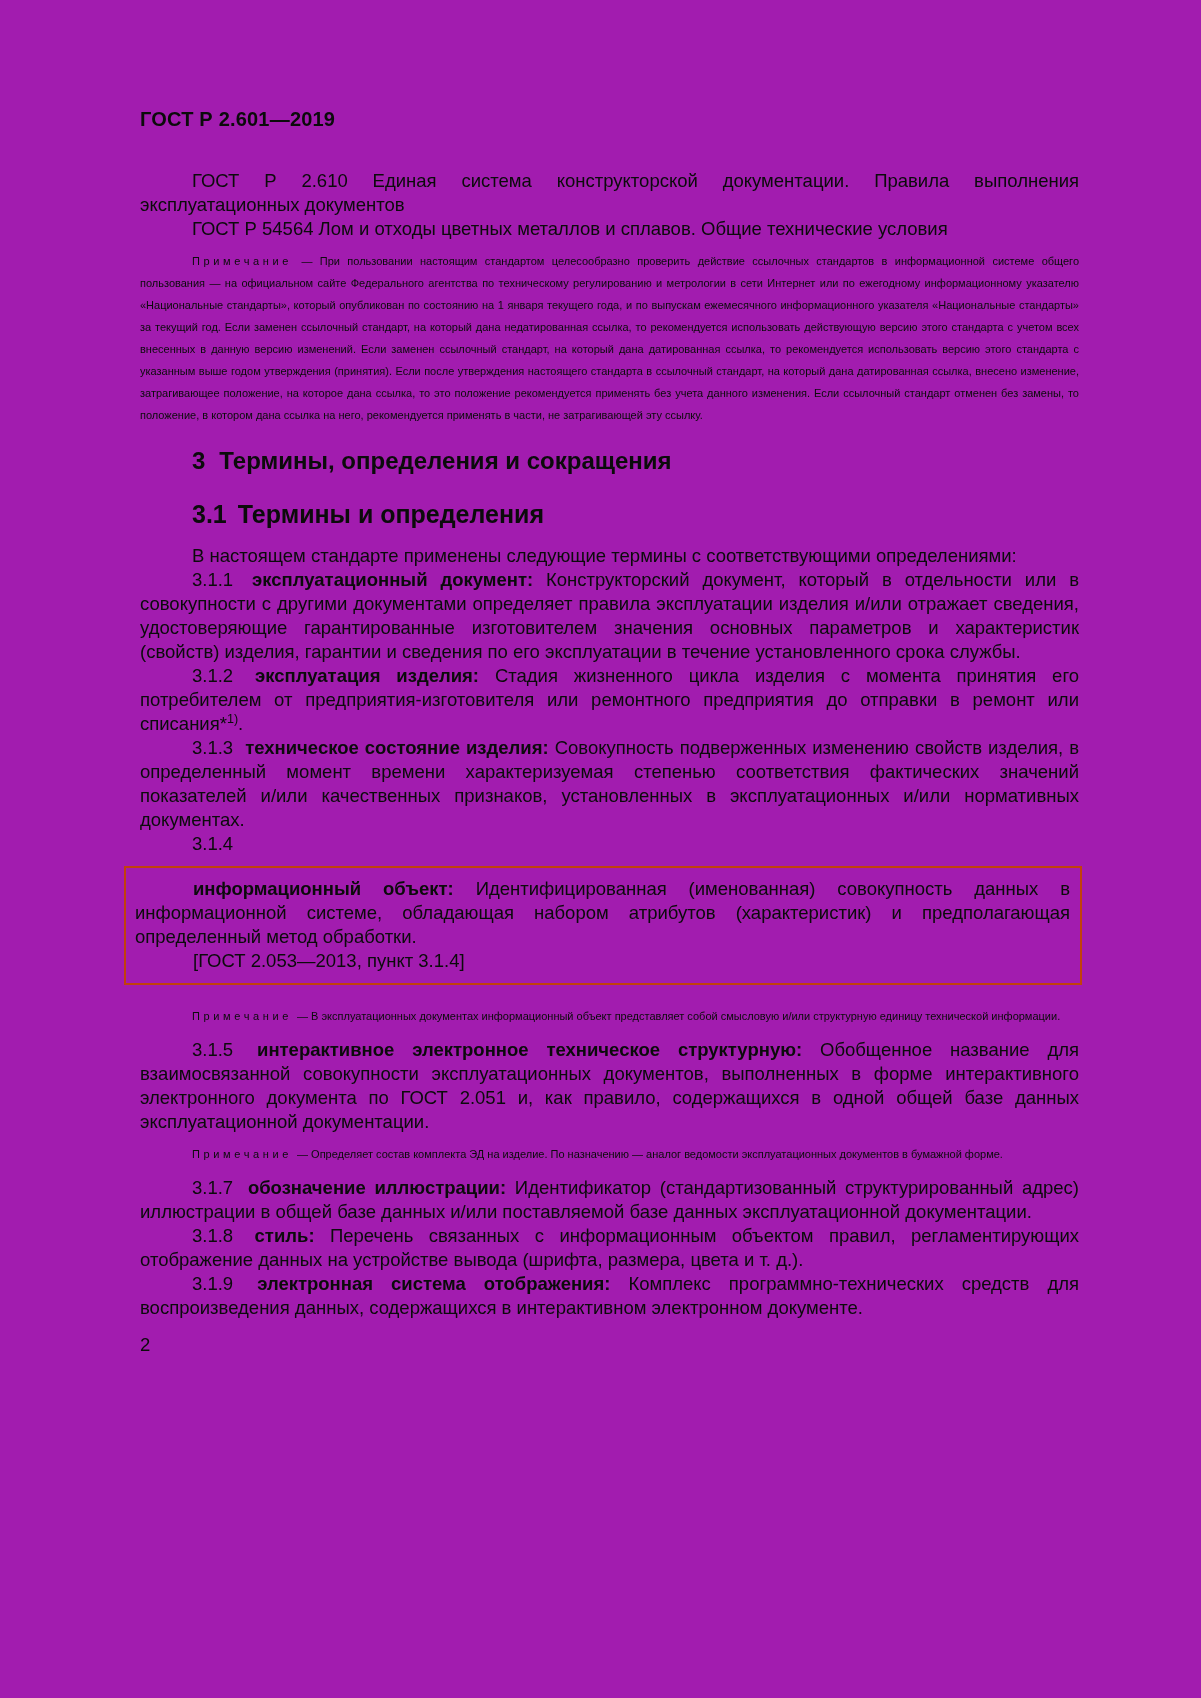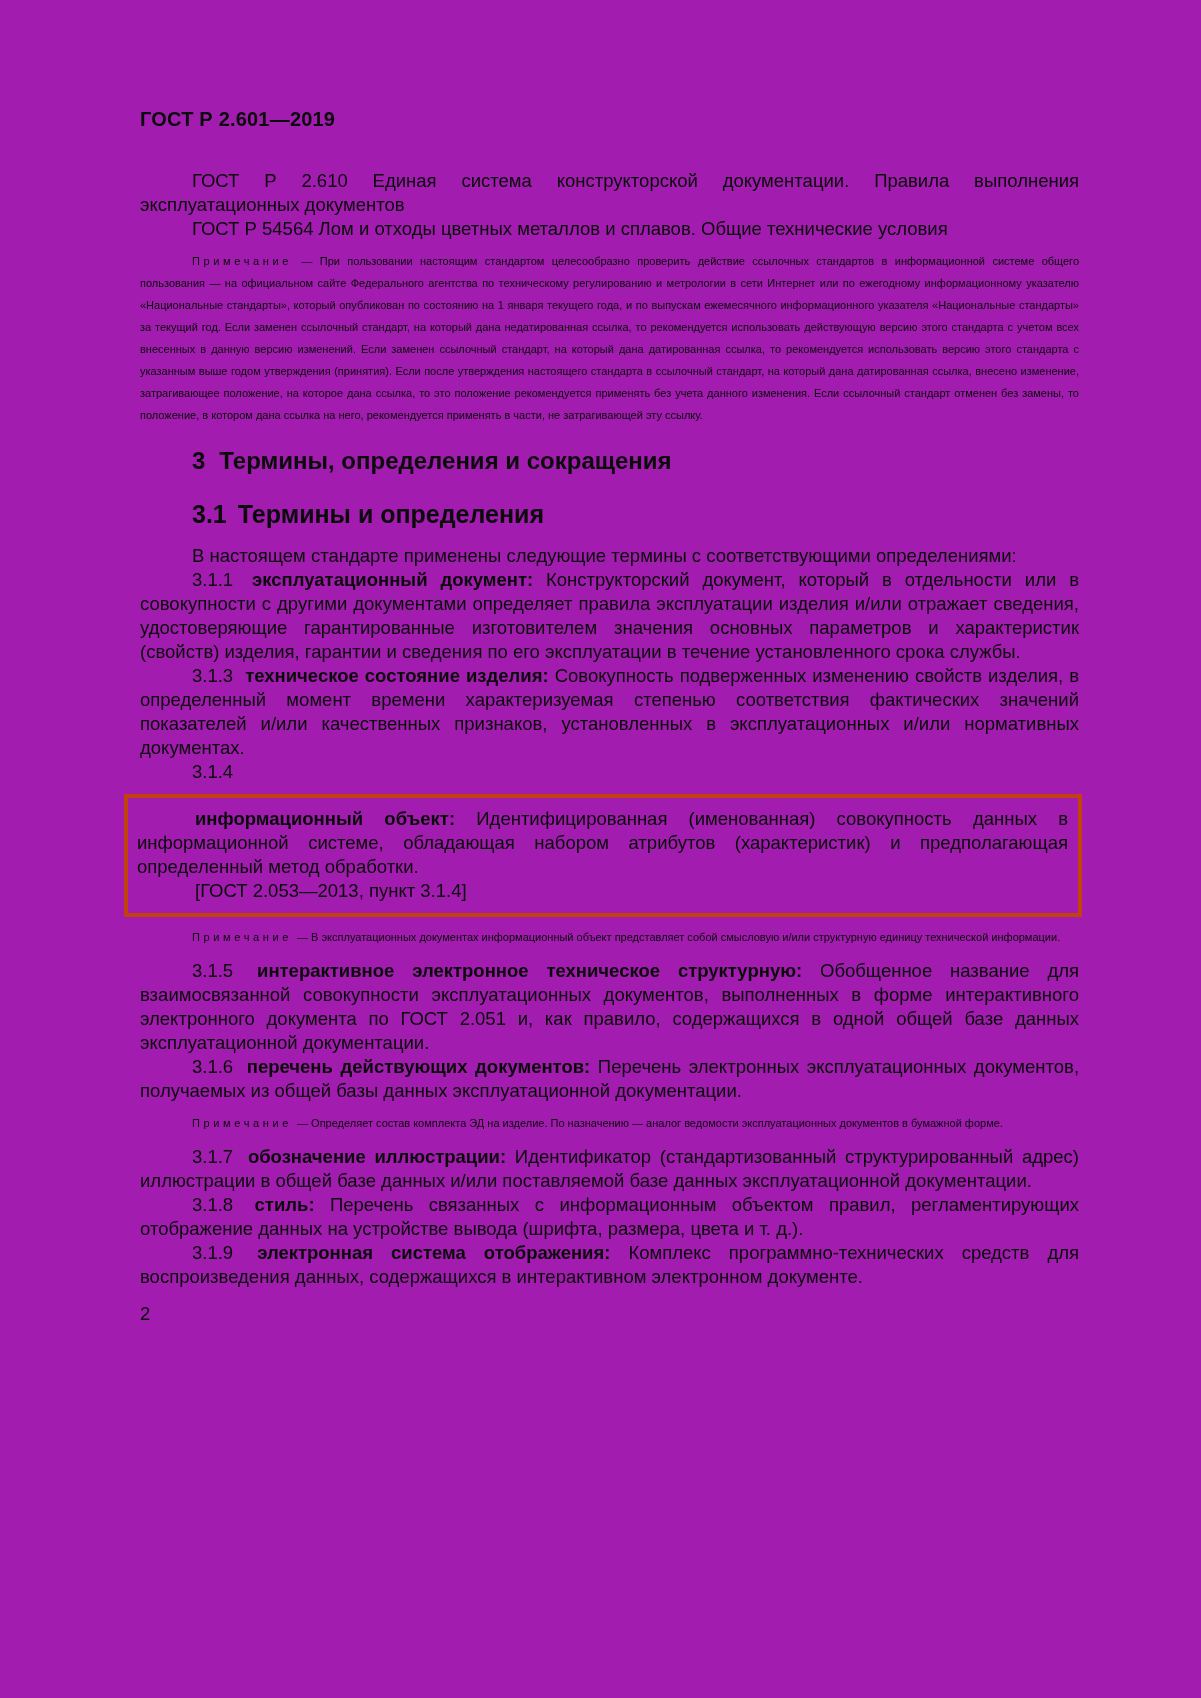--- a/index.html
+++ b/index.html
@@ -47,22 +47,22 @@
   h2.subsec{
     font-size:25px;
     line-height:25px;
     font-weight:bold;
     margin:0 0 17px 0;
     padding-left:52px;
   }
   h2.subsec .hnum{margin-right:11px;}
   .term-num{margin-right:6px;}
   .defbox{
-    border:4px solid #c2410c;
-    margin:10px -3px 9px -16px;
+    border:2px solid #c2410c;
+    margin:10px -3px 20px -16px;
     padding:9px 10px 10px 9px;
   }
   .defbox .body{text-indent:58px;}
   .defbox .boxsrc{text-align:left;}
   sup{font-size:68%;line-height:0;vertical-align:super;}
   .footnote-block{margin-top:25px;}
   .footnote-sep{
     width:148px;
     border-top:2px solid #222;
     margin:0 0 7px 0;
@@ -91,35 +91,35 @@
   <p class="note"><span class="note-label">Примечание</span> <span>— При пользовании настоящим стандартом целесообразно проверить действие ссылочных стандартов в информационной системе общего пользования — на официальном сайте Федерального агентства по техническому регулированию и метрологии в сети Интернет или по ежегодному информационному указателю «Национальные стандарты», который опубликован по состоянию на 1 января текущего года, и по выпускам ежемесячного информационного указателя «Национальные стандарты» за текущий год. Если заменен ссылочный стандарт, на который дана недатированная ссылка, то рекомендуется использовать действующую версию этого стандарта с учетом всех внесенных в данную версию изменений. Если заменен ссылочный стандарт, на который дана датированная ссылка, то рекомендуется использовать версию этого стандарта с указанным выше годом утверждения (принятия). Если после утверждения настоящего стандарта в ссылочный стандарт, на который дана датированная ссылка, внесено изменение, затрагивающее положение, на которое дана ссылка, то это положение рекомендуется применять без учета данного изменения. Если ссылочный стандарт отменен без замены, то положение, в котором дана ссылка на него, рекомендуется применять в части, не затрагивающей эту ссылку.</span></p>
 
   <h1 class="sec"><span class="hnum">3</span><span>Термины, определения и сокращения</span></h1>
 
   <h2 class="subsec"><span class="hnum">3.1</span><span>Термины и определения</span></h2>
 
   <p class="body">В настоящем стандарте применены следующие термины с соответствующими определениями:</p>
 
   <p class="body"><span class="term-num">3.1.1</span> <b>эксплуатационный документ:</b> <span>Конструкторский документ, который в отдельности или в совокупности с другими документами определяет правила эксплуатации изделия и/или отражает сведения, удостоверяющие гарантированные изготовителем значения основных параметров и характеристик (свойств) изделия, гарантии и сведения по его эксплуатации в течение установленного срока службы.</span></p>
 
+  <p class="body"><span class="term-num">3.1.2</span> <b>эксплуатация изделия:</b> <span>Стадия жизненного цикла изделия с момента принятия его потребителем от предприятия-изготовителя или ремонтного предприятия до отправки в ремонт или списания*</span><sup>1)</sup><span>.</span></p>
 
   <p class="body"><span class="term-num">3.1.3</span> <b>техническое состояние изделия:</b> <span>Совокупность подверженных изменению свойств изделия, в определенный момент времени характеризуемая степенью соответствия фактических значений показателей и/или качественных признаков, установленных в эксплуатационных и/или нормативных документах.</span></p>
 
   <p class="body">3.1.4</p>
 
   <div class="defbox">
     <p class="body"><b>информационный объект:</b> <span>Идентифицированная (именованная) совокупность данных в информационной системе, обладающая набором атрибутов (характеристик) и предполагающая определенный метод обработки.</span></p>
     <p class="body boxsrc">[ГОСТ 2.053—2013, пункт 3.1.4]</p>
   </div>
 
   <p class="note"><span class="note-label">Примечание</span> <span>— В эксплуатационных документах информационный объект представляет собой смысловую и/или структурную единицу технической информации.</span></p>
 
   <p class="body"><span class="term-num">3.1.5</span> <b>интерактивное электронное техническое структурную:</b> <span>Обобщенное название для взаимосвязанной совокупности эксплуатационных документов, выполненных в форме интерактивного электронного документа по ГОСТ 2.051 и, как правило, содержащихся в одной общей базе данных эксплуатационной документации.</span></p>
 
-  <p class="body"><span class="term-num">3.1.6</span> <b>перечень действующих документов:</b> <span>Перечень электронных эксплуатационных документов, получаемых из общей базы данных эксплуатационной документации.</span></p>
 
   <p class="note"><span class="note-label">Примечание</span> <span>— Определяет состав комплекта ЭД на изделие. По назначению — аналог ведомости эксплуатационных документов в бумажной форме.</span></p>
 
   <p class="body"><span class="term-num">3.1.7</span> <b>обозначение иллюстрации:</b> <span>Идентификатор (стандартизованный структурированный адрес) иллюстрации в общей базе данных и/или поставляемой базе данных эксплуатационной документации.</span></p>
 
   <p class="body"><span class="term-num">3.1.8</span> <b>стиль:</b> <span>Перечень связанных с информационным объектом правил, регламентирующих отображение данных на устройстве вывода (шрифта, размера, цвета и т. д.).</span></p>
 
   <p class="body"><span class="term-num">3.1.9</span> <b>электронная система отображения:</b> <span>Комплекс программно-технических средств для воспроизведения данных, содержащихся в интерактивном электронном документе.</span></p>
 
 

